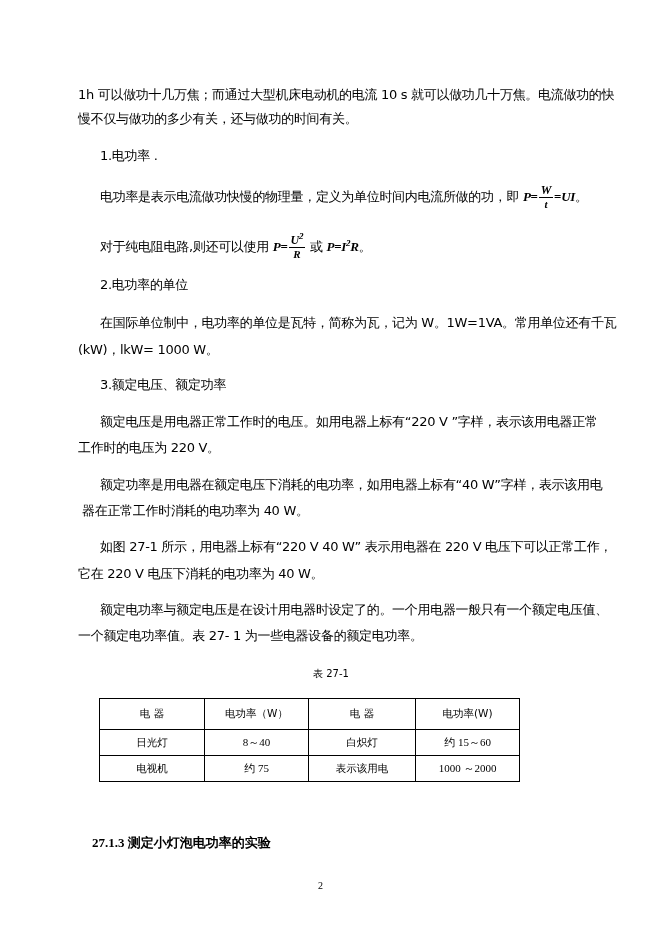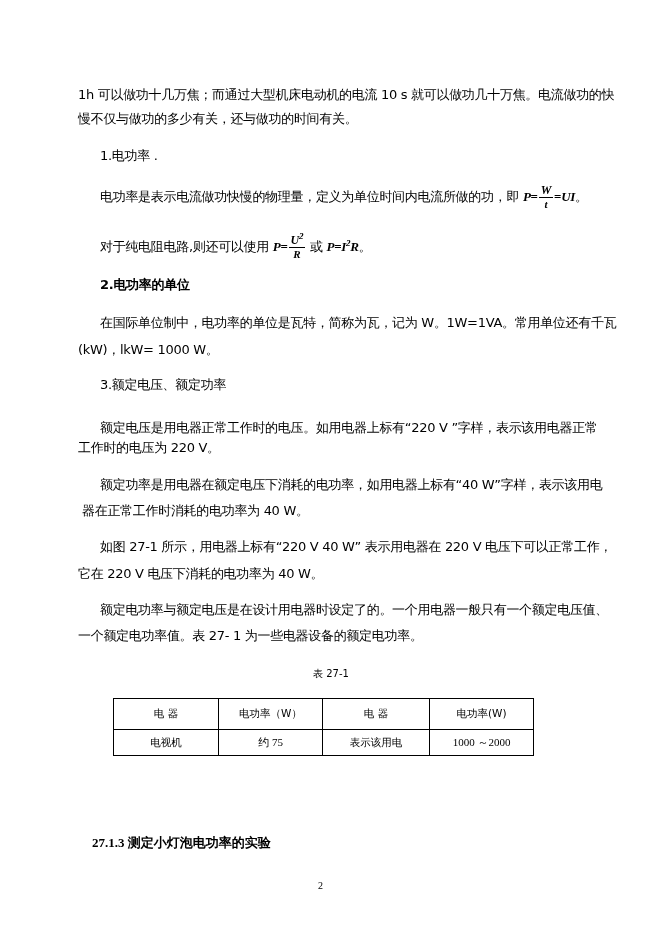--- a/index.html
+++ b/index.html
@@ -56,21 +56,21 @@
     }
     .caption {
       position: absolute;
       left: 313px;
       top: 667px;
       font-size: 10px;
       white-space: nowrap;
     }
     table.spec {
       position: absolute;
-      left: 113px;
+      left: 99px;
       top: 698px;
       width: 420px;
       border-collapse: collapse;
       font-size: 10.5px;
       table-layout: fixed;
       padding-left: 32px;
     }
     table.spec td {
       border: 1.5px solid #000;
       text-align: center;
@@ -110,28 +110,28 @@
 <div class="line" style="left:100px; top:148px;">1.电功率 .</div>
 
 <div class="line" style="left:100px; top:186px;">
   <span>电功率是表示电流做功快慢的物理量，定义为单位时间内电流所做的功，即 </span><span class="math"><span>P</span><span style="font-style:normal;">=</span><span class="frac"><span class="n">W</span><span class="d">t</span></span><span style="font-style:normal;">=</span><span>UI</span></span><span>。</span>
 </div>
 
 <div class="line" style="left:100px; top:236px;">
   <span>对于纯电阻电路,则还可以使用 </span><span class="math"><span>P</span><span style="font-style:normal;">=</span><span class="frac"><span class="n"><span>U</span><sup>2</sup></span><span class="d">R</span></span></span><span> 或 </span><span class="math"><span>P</span><span style="font-style:normal;">=</span><span>I</span><sup>2</sup><span>R</span></span><span>。</span>
 </div>
 
-<div class="line" style="left:100px; top:277px;font-weight:bold;">2.电功率的单位</div>
+<div class="line" style="left:100px; top:277px;">2.电功率的单位</div>
 
 <div class="line" style="left:100px; top:315px;">在国际单位制中，电功率的单位是瓦特，简称为瓦，记为 W。1W=1VA。常用单位还有千瓦</div>
 <div class="line" style="left:78px; top:342px;">(kW)，lkW= 1000 W。</div>
 
 <div class="line" style="left:100px; top:377px;">3.额定电压、额定功率</div>
 
-<div class="line" style="left:100px; top:414px;margin-top:6px;">额定电压是用电器正常工作时的电压。如用电器上标有“220 V ”字样，表示该用电器正常</div>
+<div class="line" style="left:100px; top:414px;">额定电压是用电器正常工作时的电压。如用电器上标有“220 V ”字样，表示该用电器正常</div>
 <div class="line" style="left:78px; top:440px;">工作时的电压为 220 V。</div>
 
 <div class="line" style="left:100px; top:477px;">额定功率是用电器在额定电压下消耗的电功率，如用电器上标有“40 W”字样，表示该用电</div>
 <div class="line" style="left:82px; top:503px;">器在正常工作时消耗的电功率为 40 W。</div>
 
 <div class="line" style="left:100px; top:539px;">如图 27-1 所示，用电器上标有“220 V    40 W” 表示用电器在 220 V 电压下可以正常工作，</div>
 <div class="line" style="left:78px; top:566px;">它在 220 V 电压下消耗的电功率为 40 W。</div>
 
 <div class="line" style="left:100px; top:602px;">额定电功率与额定电压是在设计用电器时设定了的。一个用电器一般只有一个额定电压值、</div>
 <div class="line" style="left:78px; top:628px;">一个额定电功率值。表 27- 1 为一些电器设备的额定电功率。</div>
@@ -146,20 +146,26 @@
     <col style="width:104px">
   </colgroup>
   <tbody>
       <tr class="hdr">
     <td>电  器</td>
     <td>电功率（W）</td>
     <td>电  器</td>
     <td>电功率(W)</td>
   </tr>
   <tr class="row">
+    <td>日光灯</td>
+    <td class="num-cell">8～40</td>
+    <td>白炽灯</td>
+    <td class="num-cell">约 15～60</td>
+  </tr>
+  <tr class="row">
     <td>电视机</td>
     <td class="num-cell">约 75</td>
     <td>表示该用电</td>
     <td class="num-cell">1000  ～2000</td>
   </tr>
 </tbody>
   </table>
 
 <div class="section-heading">27.1.3 测定小灯泡电功率的实验</div>
 

